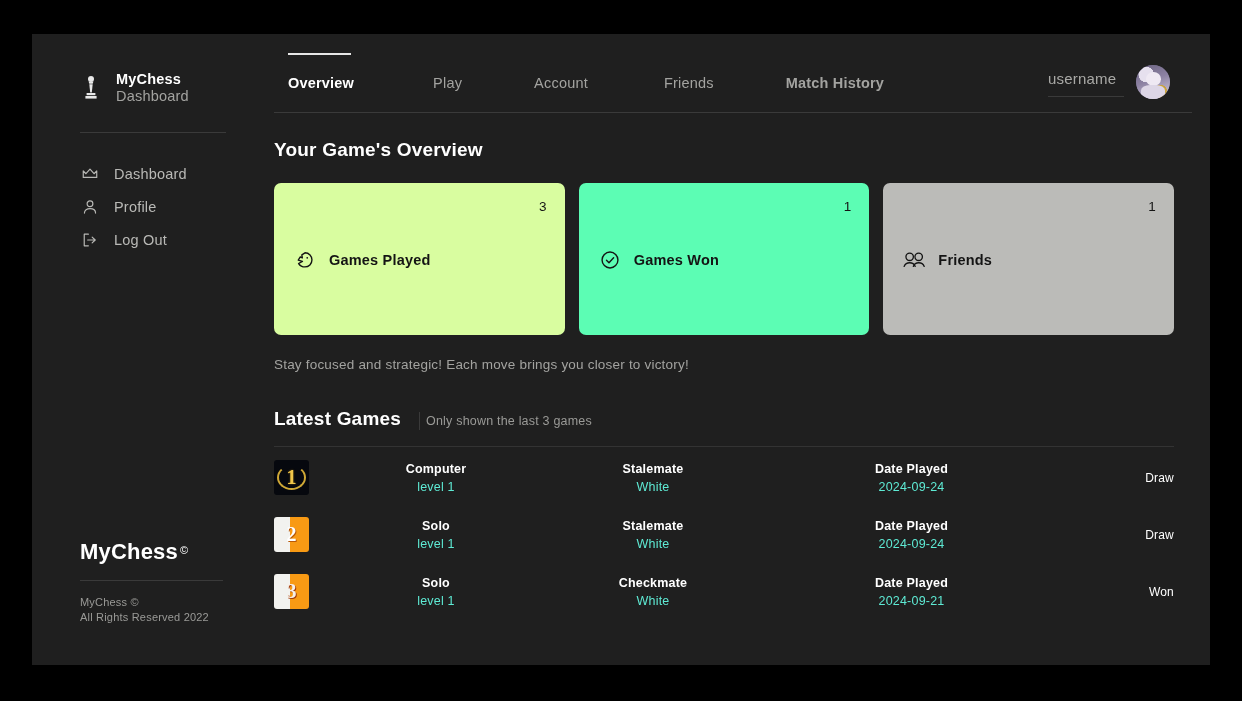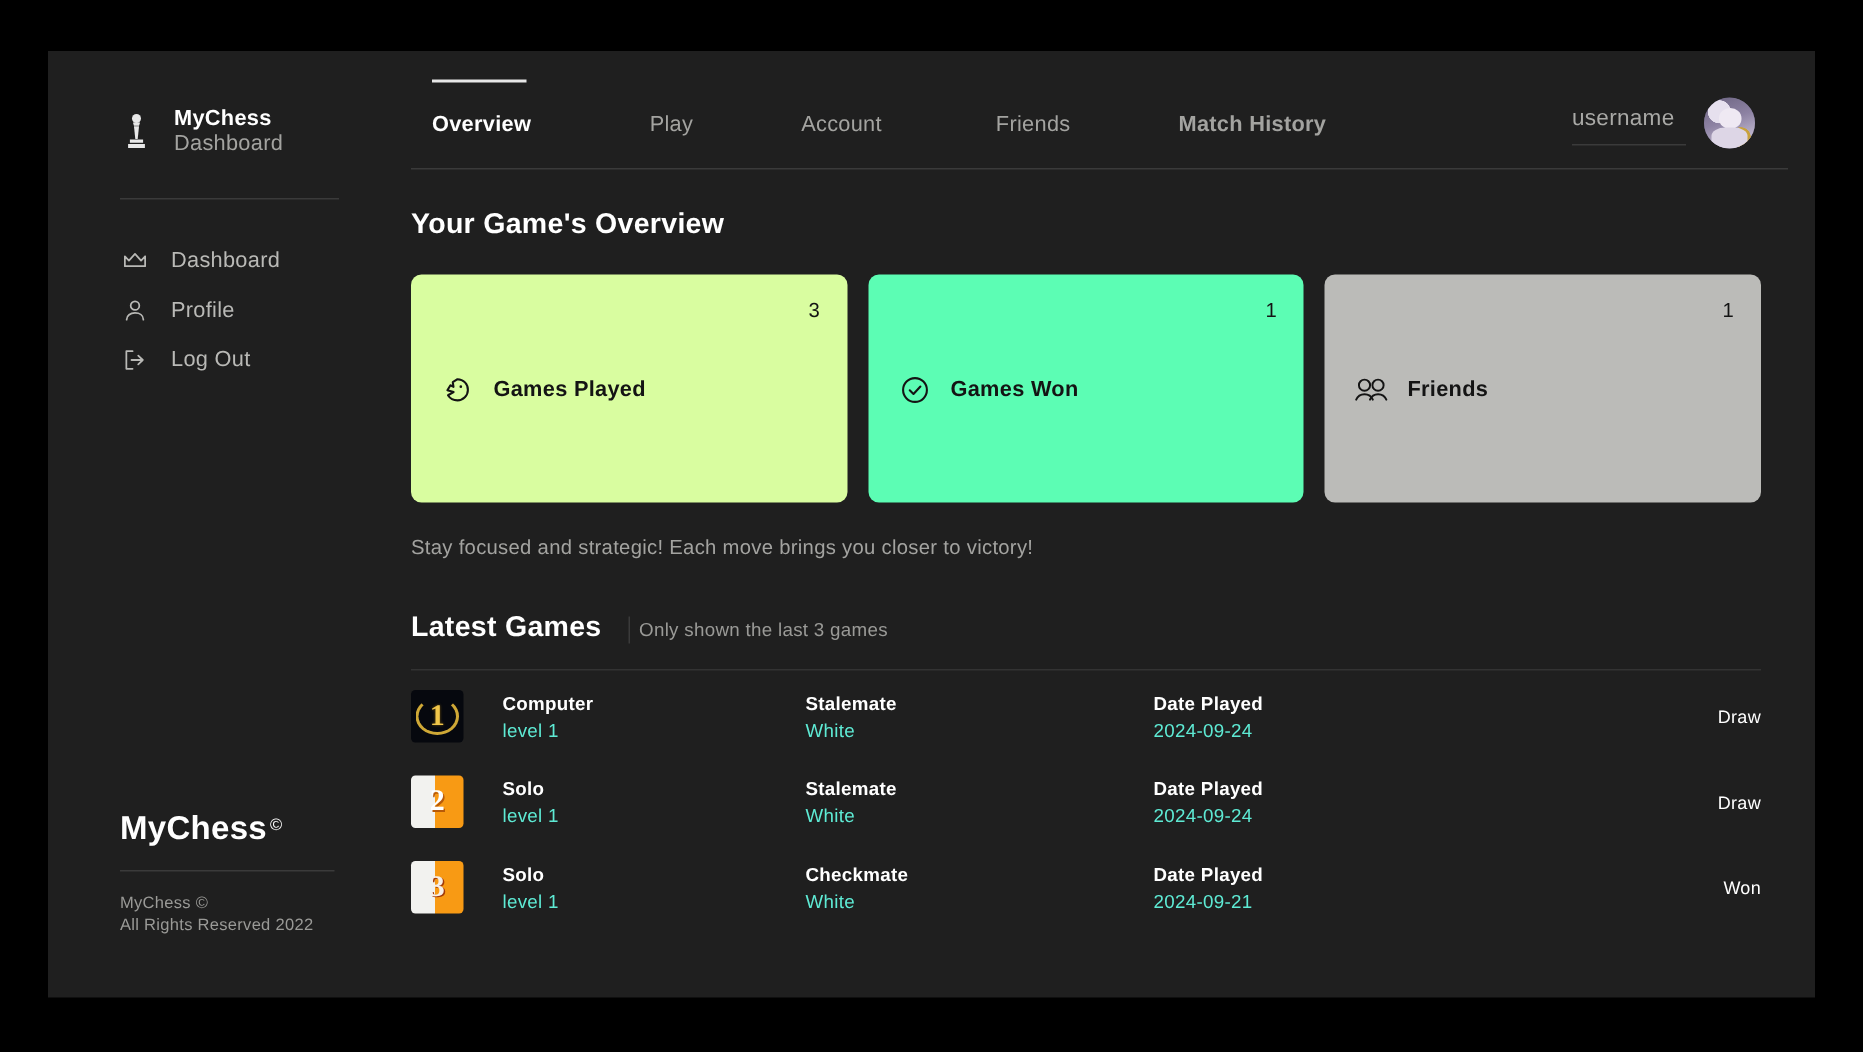--- a/index.html
+++ b/index.html
@@ -343,21 +343,21 @@
     border: 2px solid #cfa836;
     border-radius: 50%;
     border-top-color: transparent;
   }
   .thumb.t-orange {
     background: linear-gradient(to right, #f2f2ef 0 46%, #f89a14 46% 100%);
   }
   .thumb.t-orange .thumb-num { color: #ffffff; text-shadow: 1px 1px 0 #b85a08; }
   .thumb.t-orange.t-red .thumb-num { color: #f6efe8; text-shadow: 1px 1px 0 #a23a08; }
 
-  .cell { display: flex; flex-direction: column; gap: 4px; }
+  .cell { display: flex; flex-direction: column; gap: 4px; align-items: center; }
   .cell-top {
     color: #ffffff;
     font-size: 12.5px;
     font-weight: bold;
     letter-spacing: .2px;
   }
   .cell-sub {
     color: #5eead4;
     font-size: 12.5px;
     letter-spacing: .2px;

